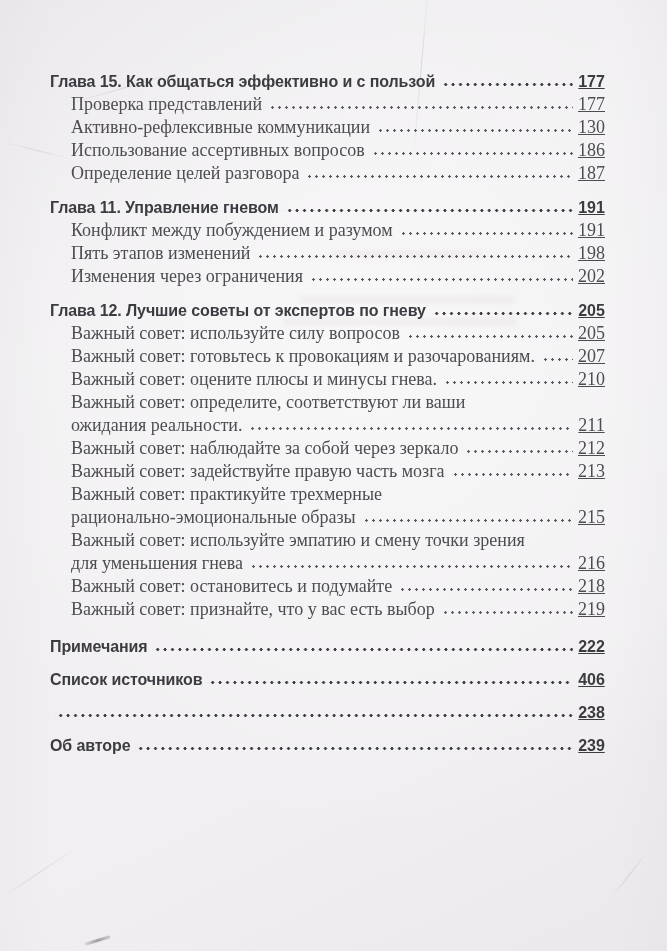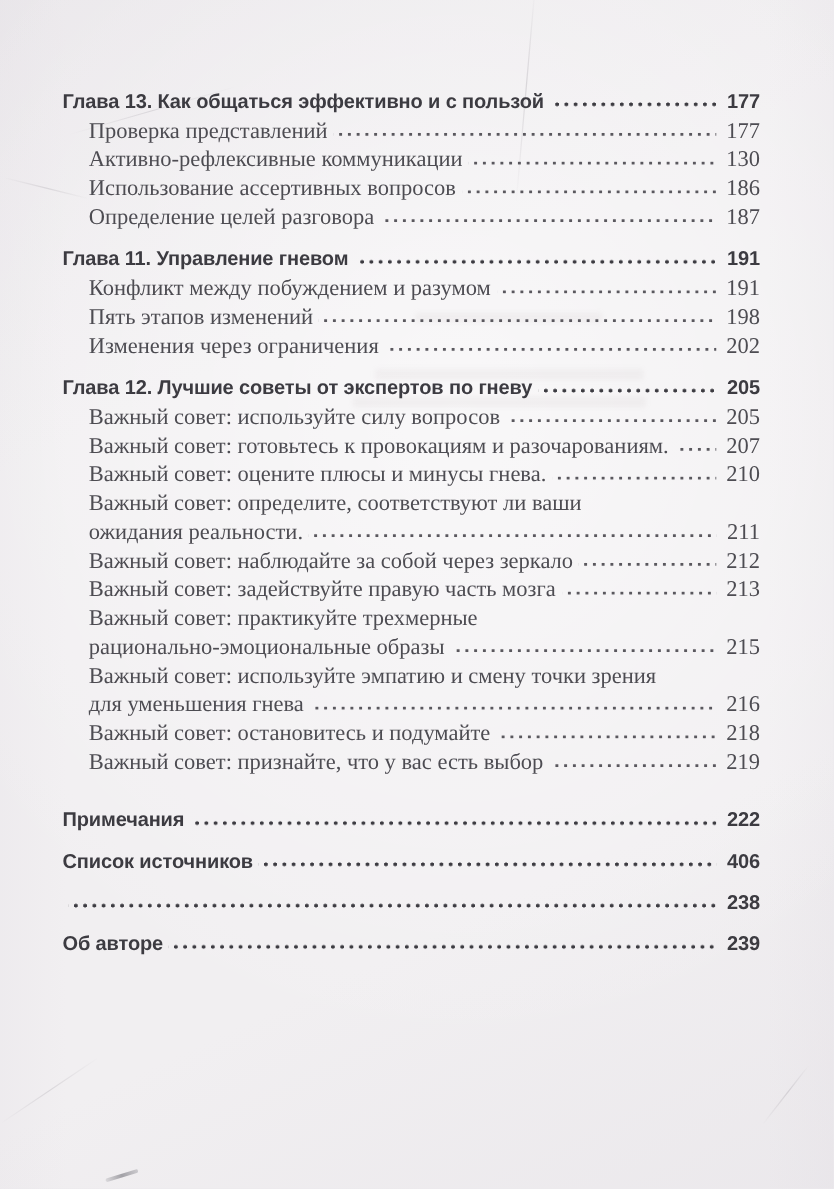--- a/index.html
+++ b/index.html
@@ -47,53 +47,53 @@
   .row{display:flex;align-items:baseline;line-height:23px;}
   .chapter-title,.chapter-pg{
     font-family:"Liberation Sans",sans-serif;
     font-weight:700;font-size:16px;color:#3c3b41;letter-spacing:-0.1px;
   }
   .item{padding-left:21px;}
   .item-title,.item-pg{
     font-family:"Liberation Serif",serif;
     font-size:18px;color:#4d4c52;
   }
-  .pg{flex:0 0 auto;min-width:33px;text-align:right;}
+  .pg{flex:0 0 auto;min-width:33px;text-align:center;text-decoration:underline;}
   .leader{
     flex:1 1 auto;min-width:10px;height:5px;margin:0 2px 0 5px;
     background-image:radial-gradient(circle, #5a585e 1.1px, rgba(90,88,94,0) 1.45px);
     background-size:7px 5px;background-repeat:repeat-x;background-position:2px 100%;
   }
   .bold-leader{
     background-image:radial-gradient(circle, #3c3b41 1.3px, rgba(60,59,65,0) 1.65px);
     background-size:7.4px 5px;
   }
   .section + .section{margin-top:11px;}
   .standalone{margin-top:10px;}
-  .section + .standalone{margin-top:24px;}
+  .section + .standalone{margin-top:14px;}
 </style>
 </head>
 <body>
 
 <div class="page">
 
   <div class="crease v c1"></div>
   <div class="crease h c2"></div>
   <div class="crease h c3"></div>
   <div class="crease h c4"></div>
   <div class="crease v c5"></div>
   <div class="ghost g1"></div>
   <div class="ghost g2"></div>
   <div class="ghost g3"></div>
   <div class="pencil-mark"></div>
 
   <div class="toc">
       <div class="section">
         <div class="row chapter">
-          <span class="chapter-title">Глава 13. Как общаться эффективно и с пользой</span>
+          <span class="chapter-title">Глава 15. Как общаться эффективно и с пользой</span>
           <span class="leader bold-leader"></span>
           <span class="pg chapter-pg">177</span>
         </div>
         <div class="row item">
           <span class="item-title">Проверка представлений</span>
           <span class="leader"></span>
           <span class="pg item-pg">177</span>
         </div>
         <div class="row item">
           <span class="item-title">Активно-рефлексивные коммуникации</span>

